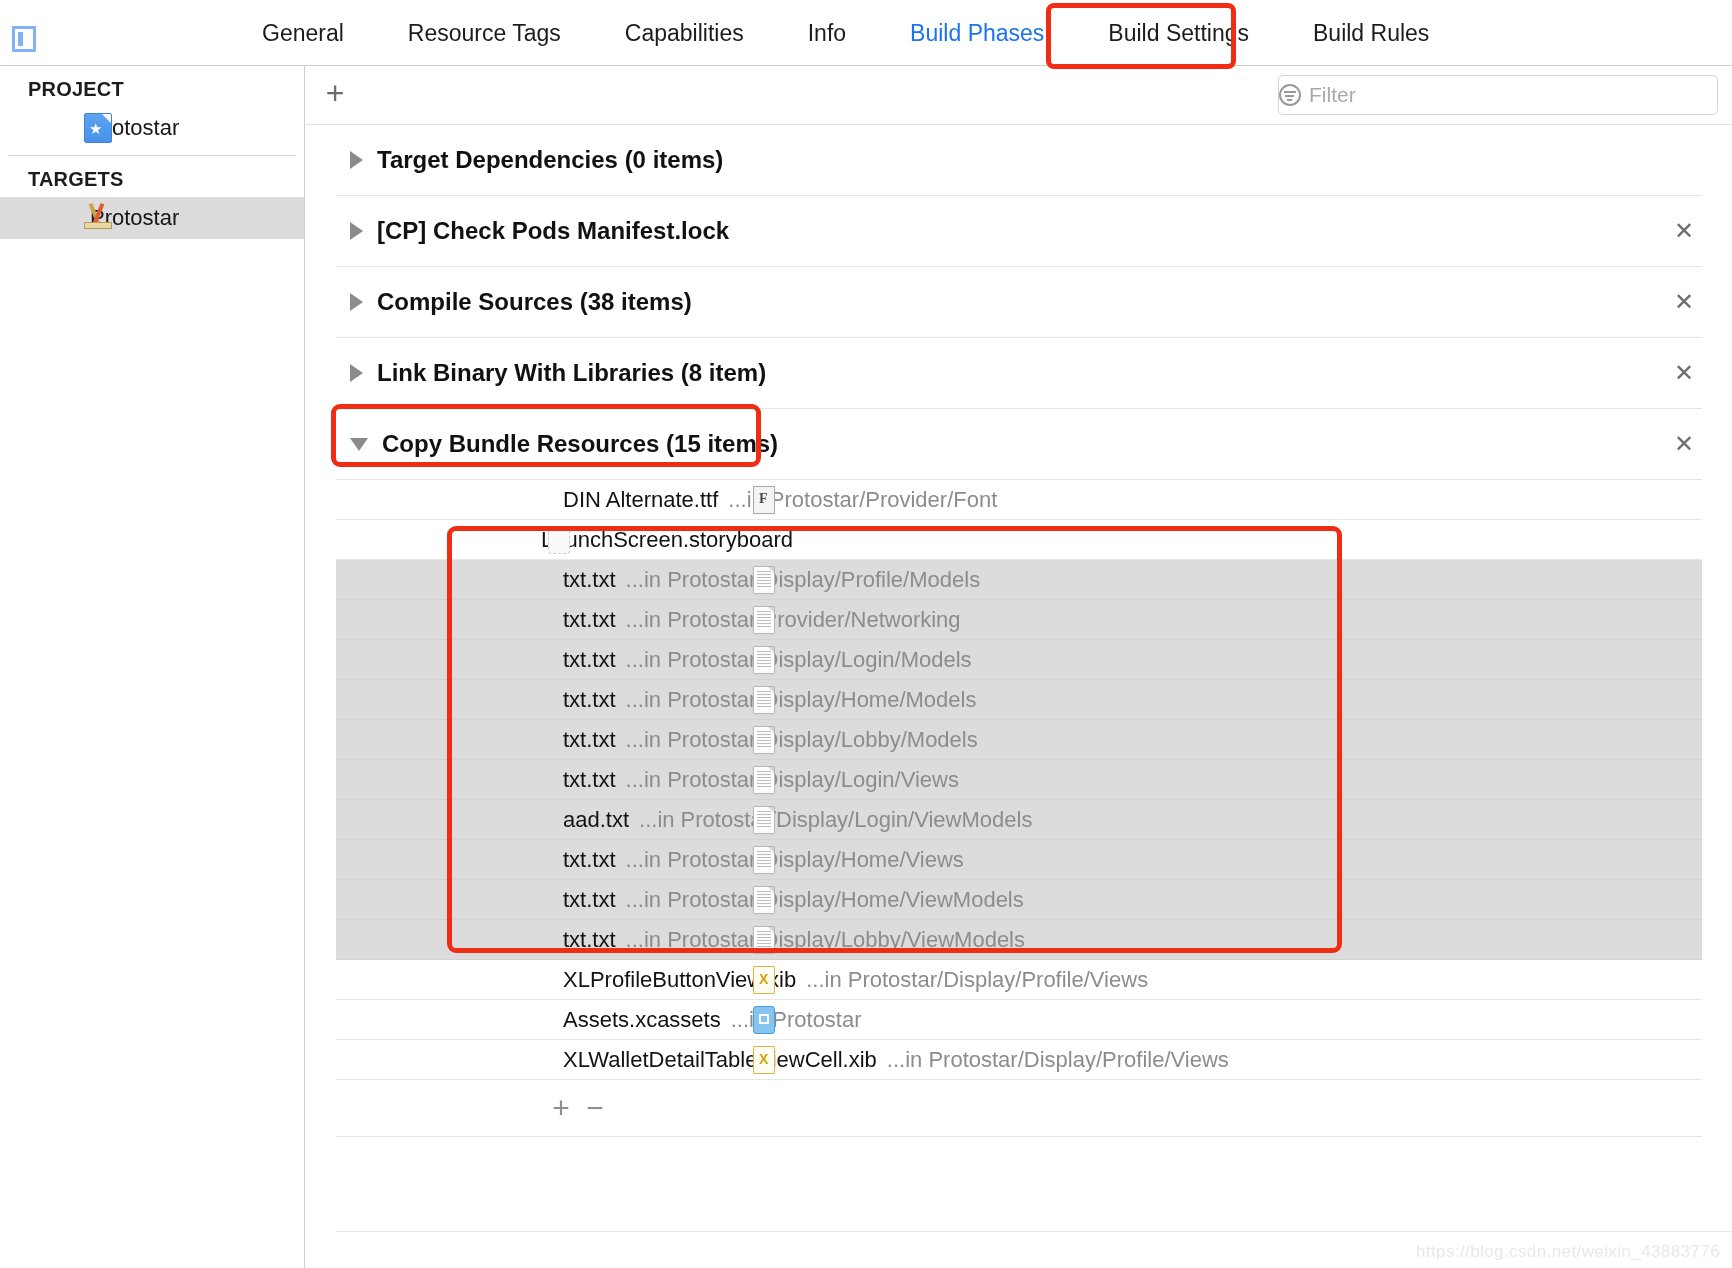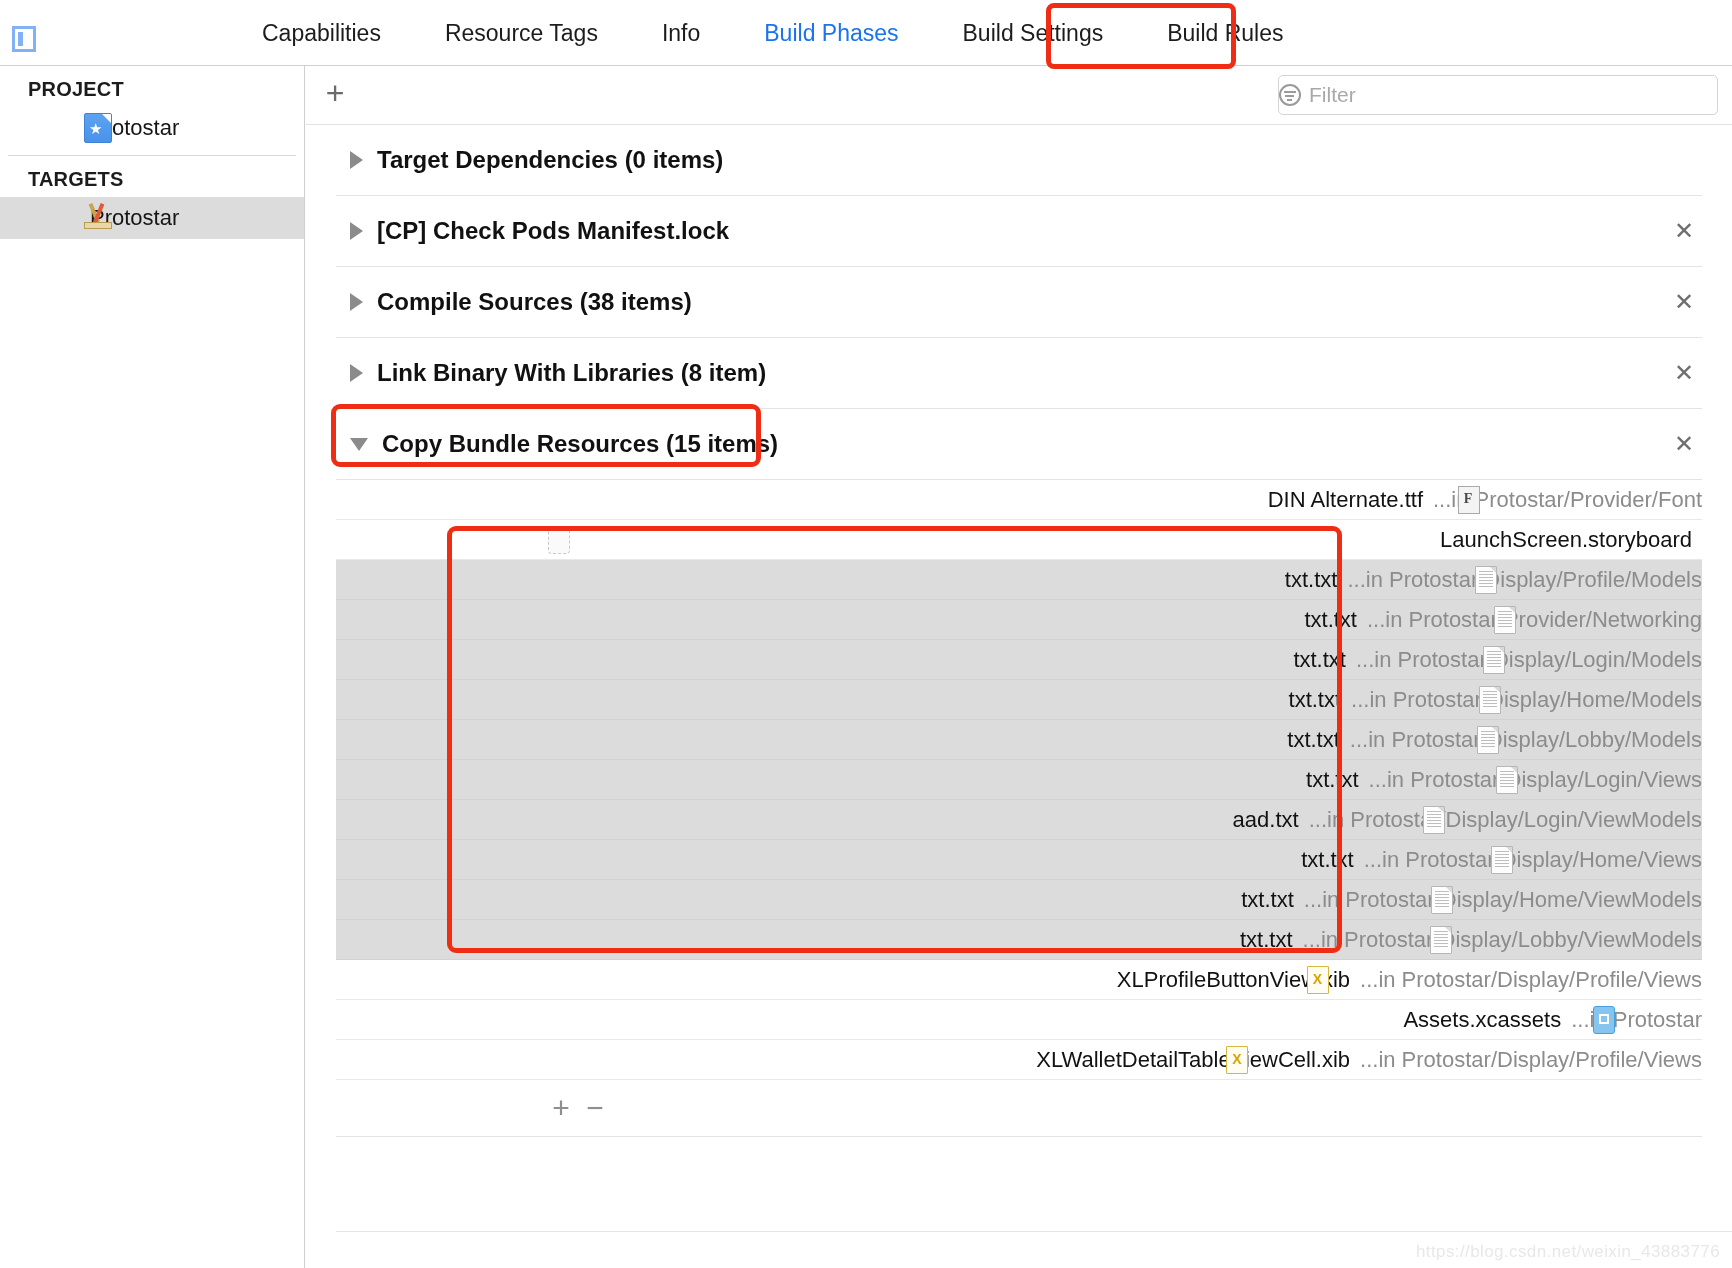--- a/index.html
+++ b/index.html
@@ -277,21 +277,20 @@
     margin: 0 30px 0 30px;
   }
   .file-row {
     position: relative;
     height: 40px;
     display: flex;
     align-items: center;
     padding-left: 205px;
     border-bottom: 1px solid #e8e8e8;
     box-sizing: border-box;
-    justify-content: flex-end;
   }
   .file-row.sel {
     background: #dcdcdc;
     border-bottom: 1px solid #d2d2d2;
   }
   .fi {
     position: absolute;
     left: 212px;
     width: 22px; height: 28px;
     flex: none;
@@ -444,22 +443,23 @@
     height: 1px;
     background: #e6e6e6;
   }
 </style>
 </head>
 <body>
 
 <div class="tabbar">
   <div class="proj-icon"></div>
   <div class="tabs">
+    <div class="tab">General</div>
+    <div class="tab">Resource Tags</div>
     <div class="tab">Capabilities</div>
-    <div class="tab">Resource Tags</div>
     <div class="tab">Info</div>
     <div class="tab active">Build Phases</div>
     <div class="tab">Build Settings</div>
     <div class="tab">Build Rules</div>
   </div>
 </div>
 <div class="annot-tab"></div>
 
 <div class="sidebar">
   <div class="side-header">PROJECT</div>

